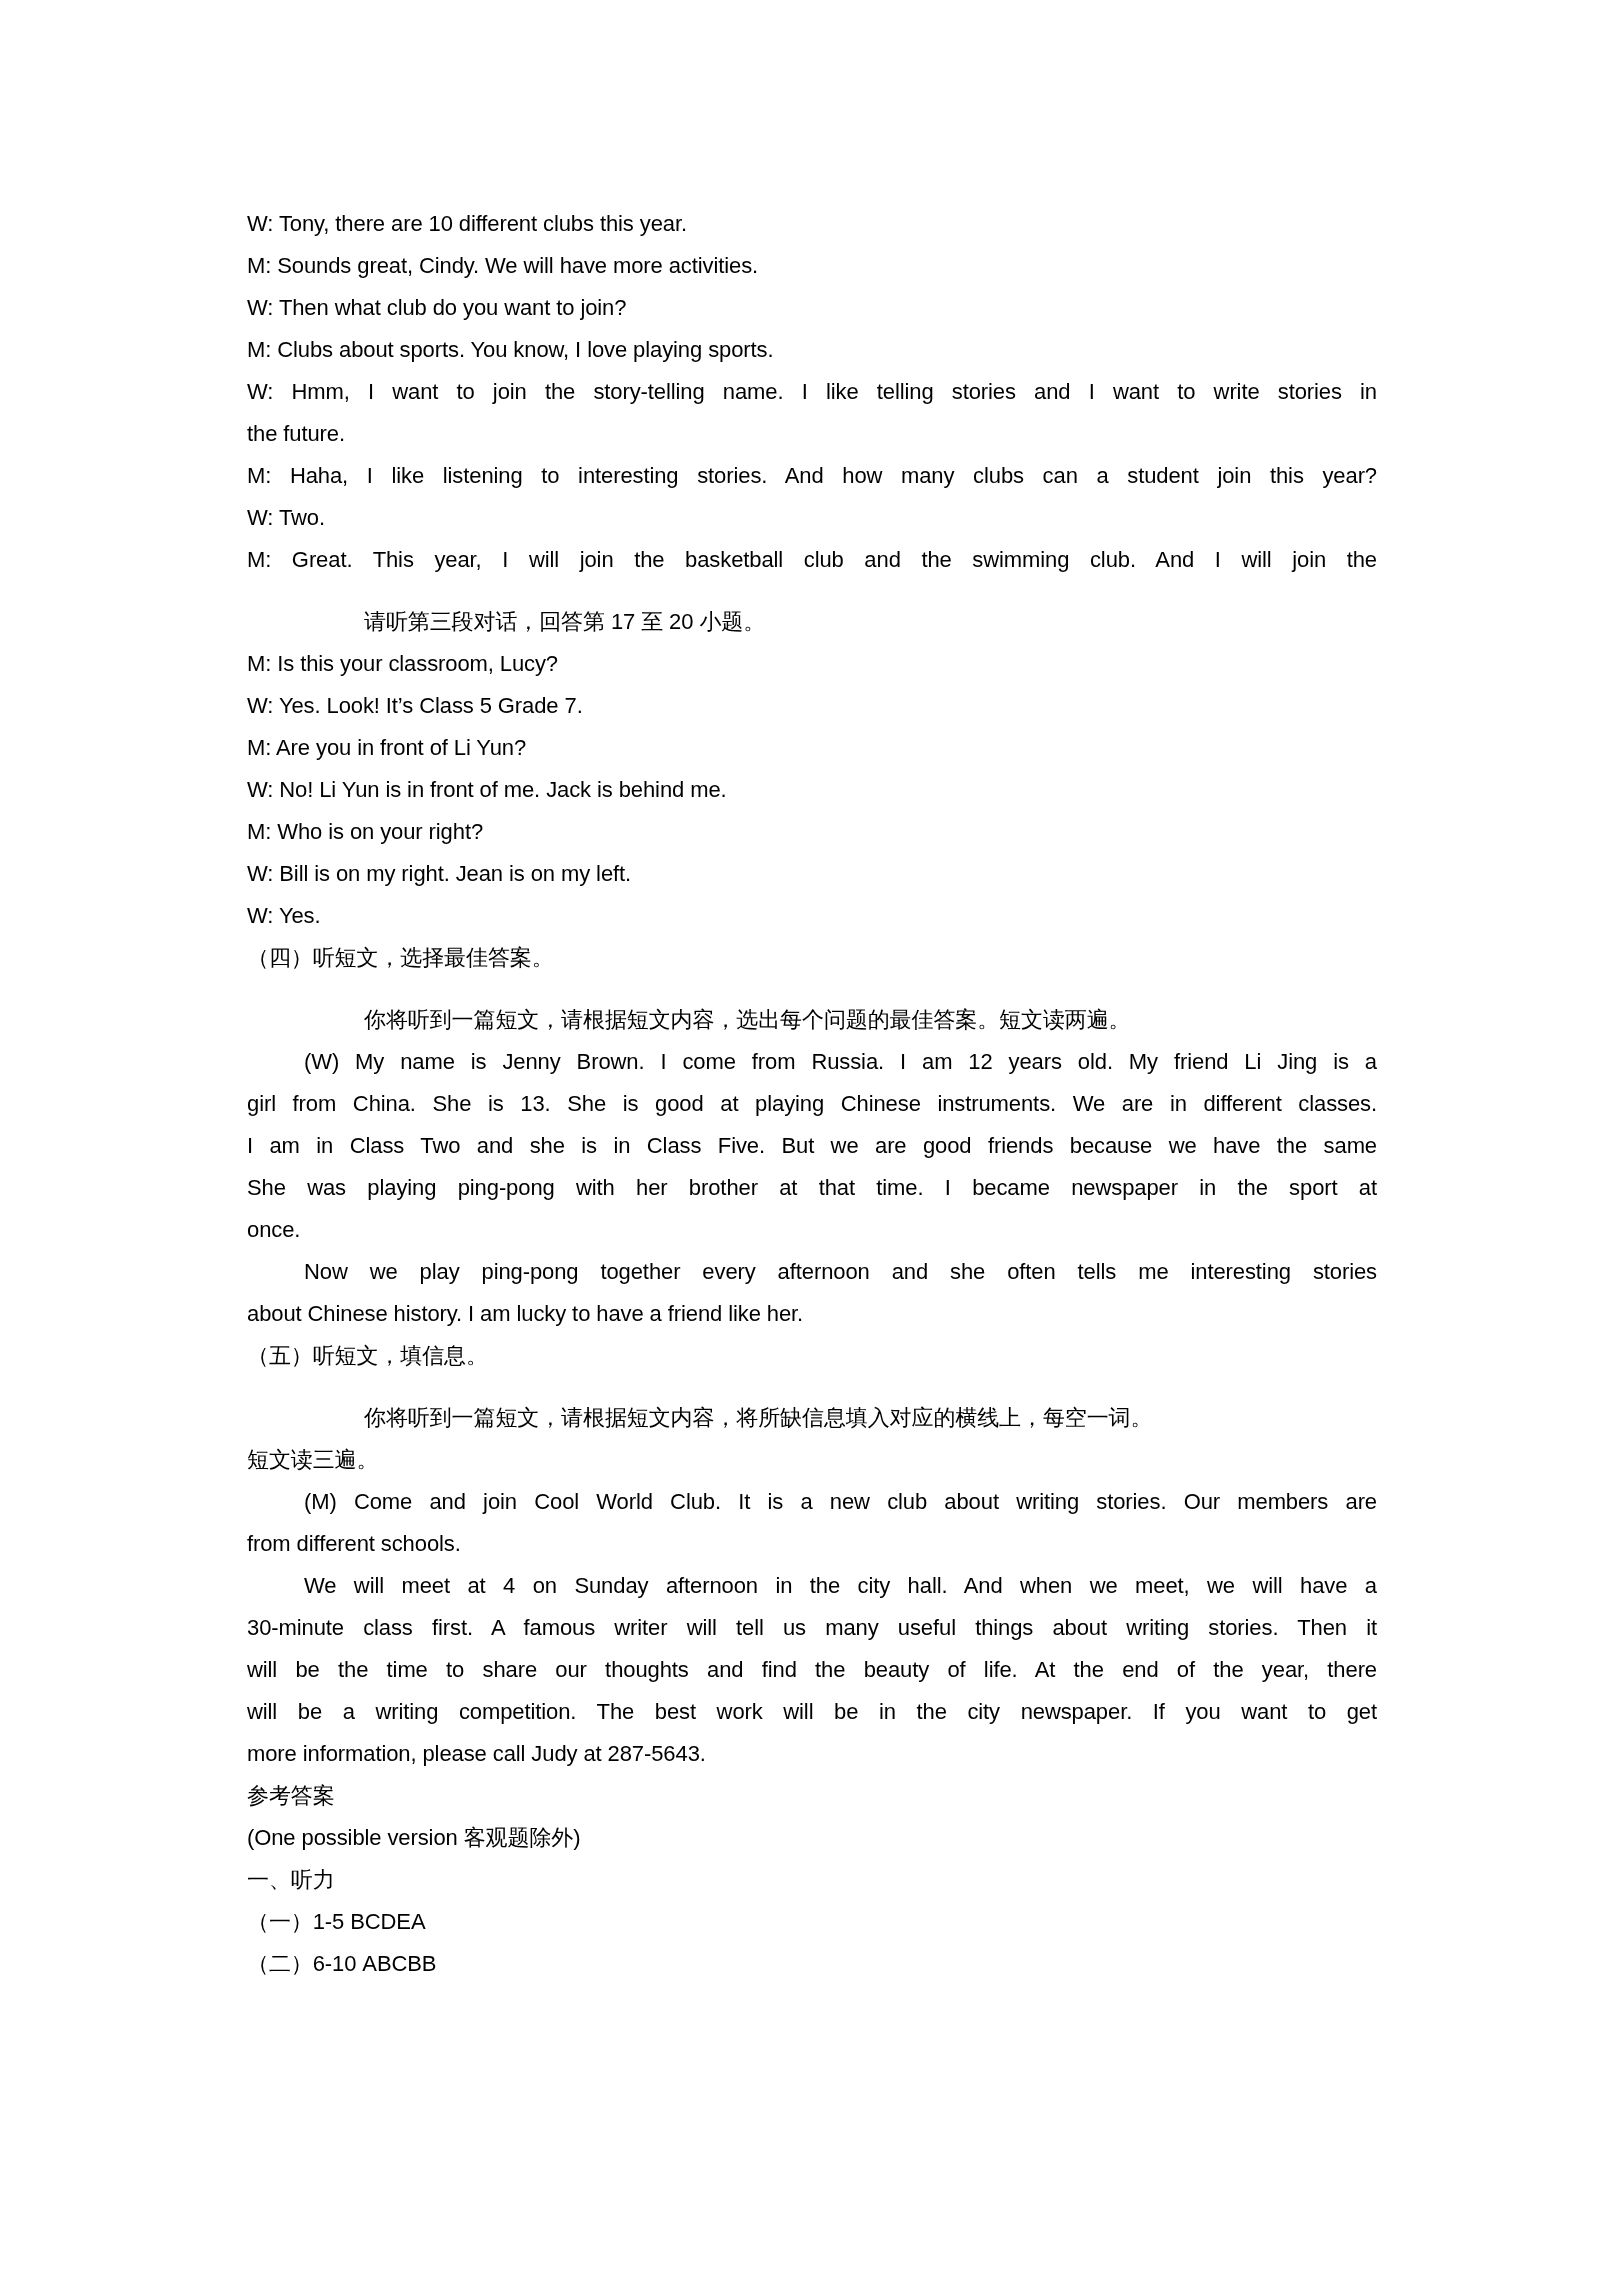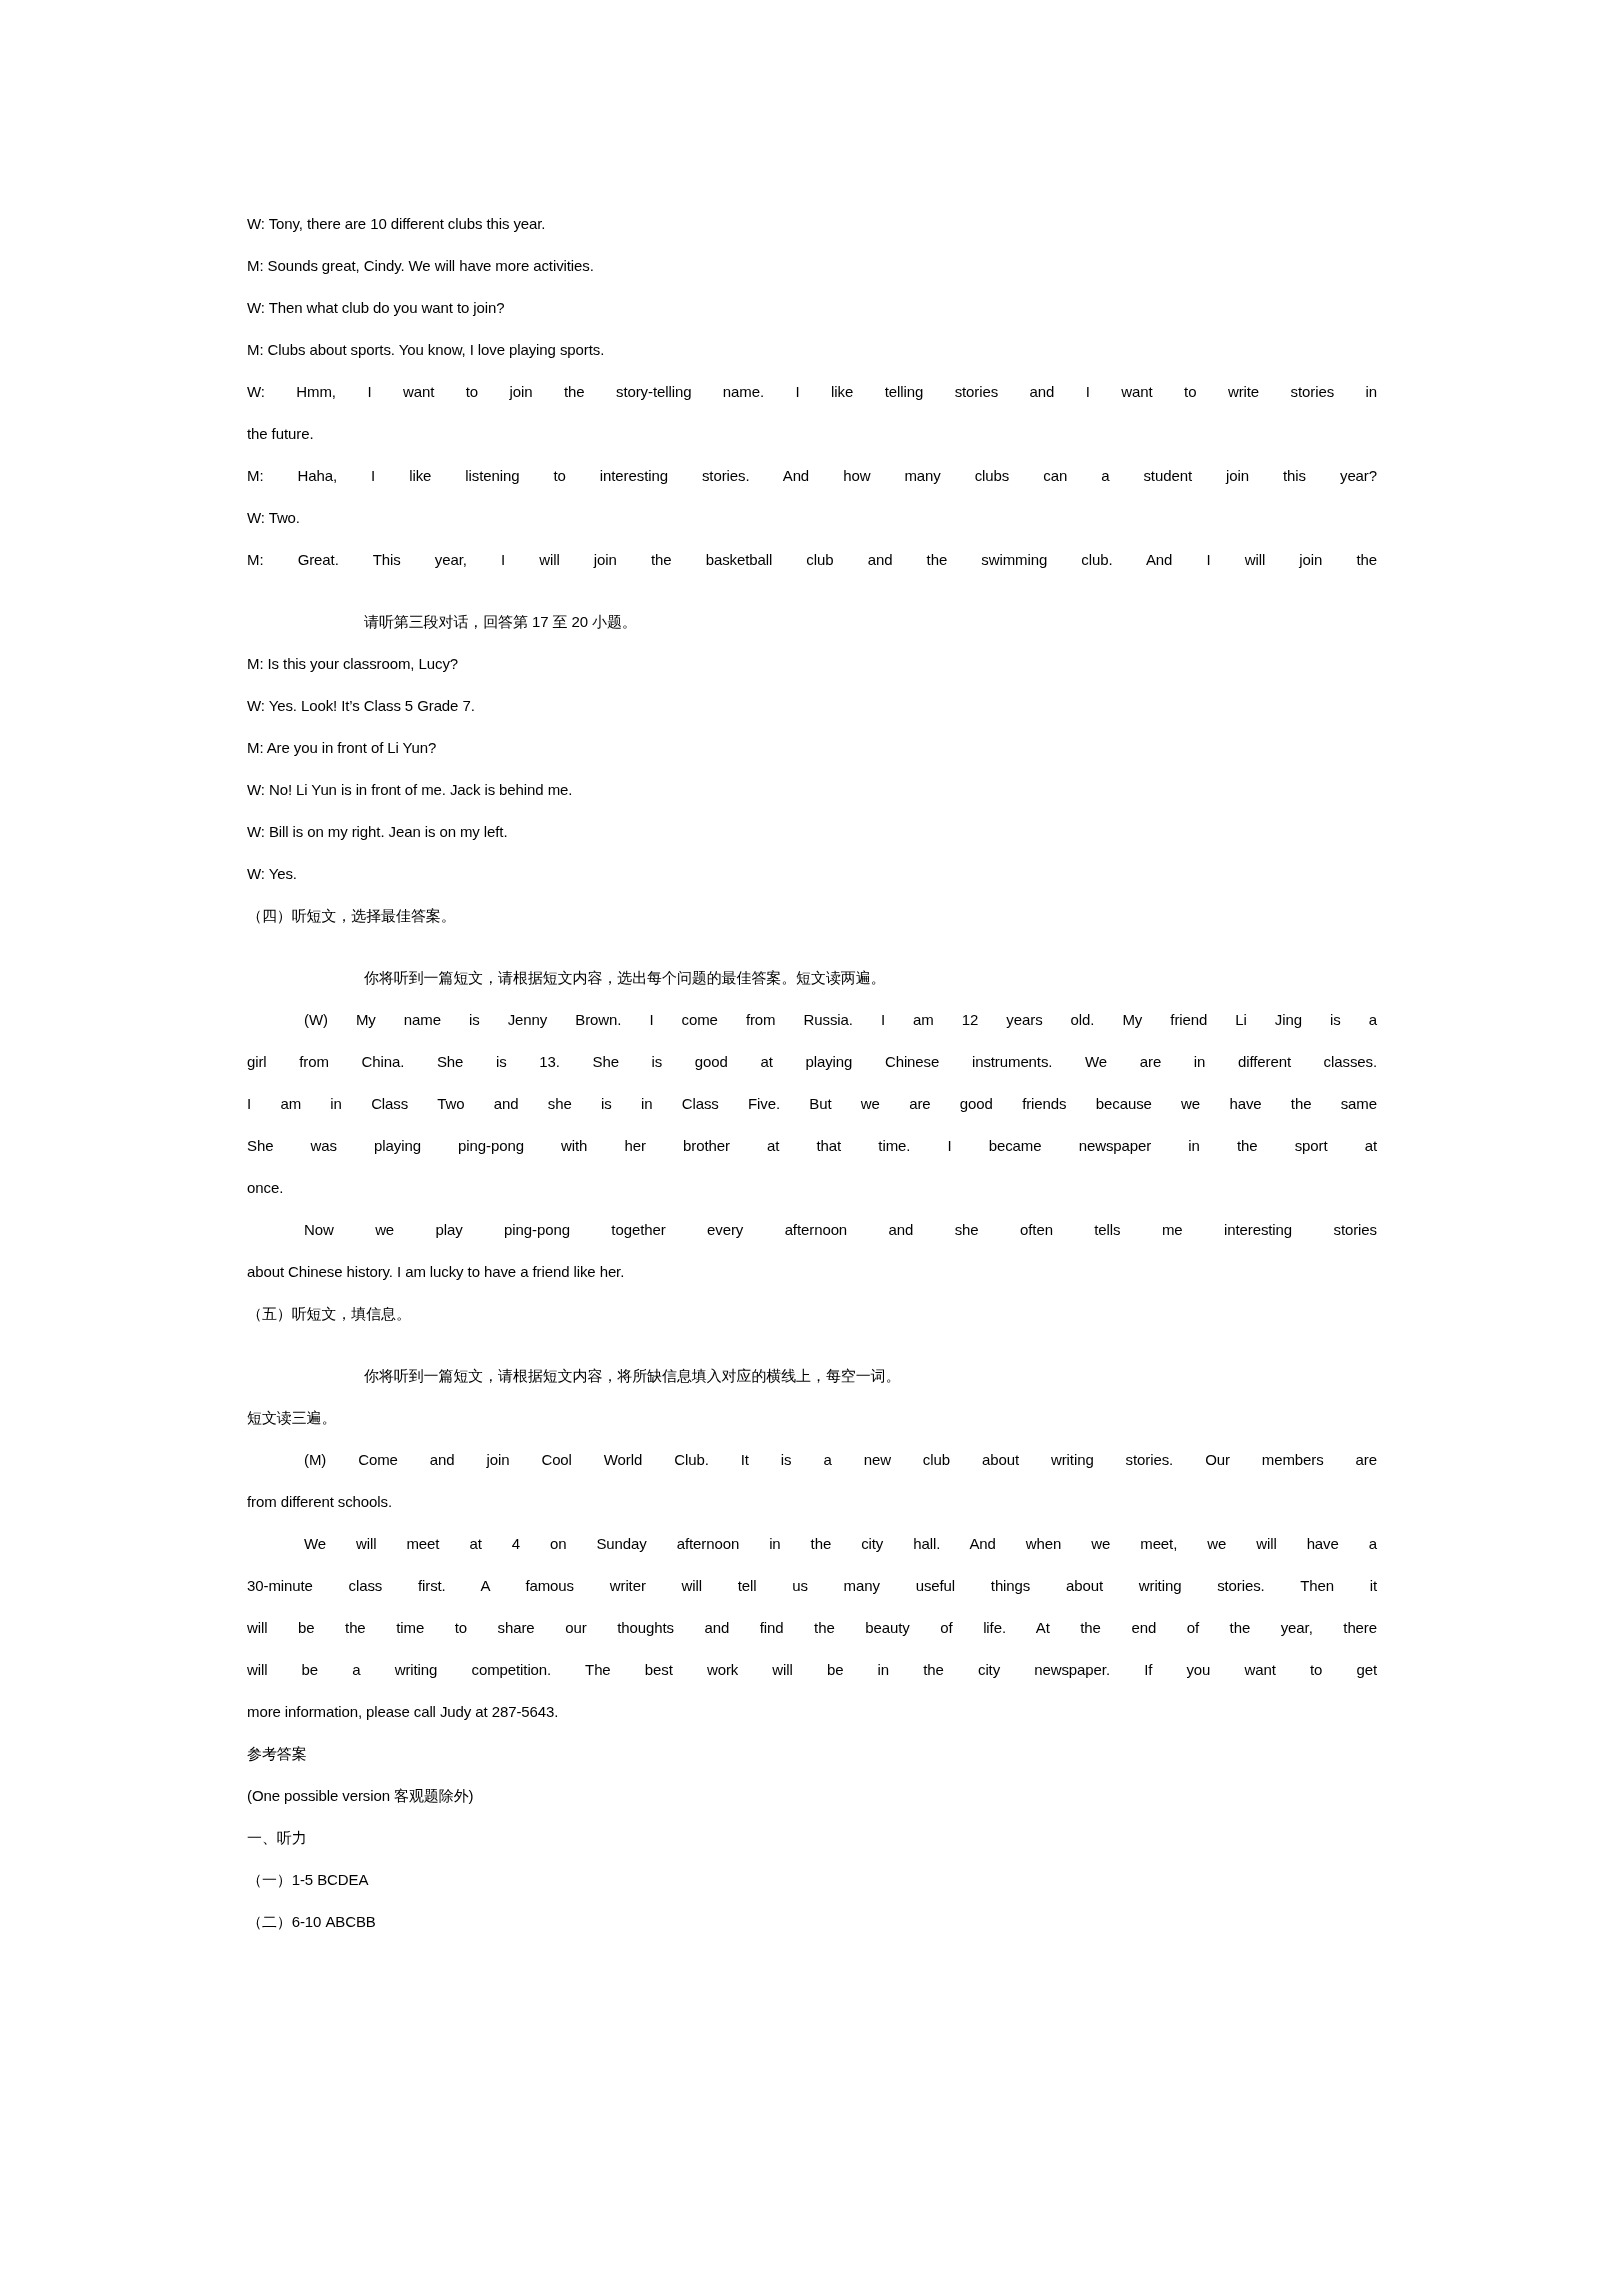--- a/index.html
+++ b/index.html
@@ -15,21 +15,21 @@
     overflow: hidden;
     font-family: "Liberation Sans", "DejaVu Sans", sans-serif;
   }
   .content {
     position: absolute;
     left: 247px;
     top: 203px;
     width: 1130px;
   }
   .line {
-    font-size: 15px;
+    font-size: 22px;
     line-height: 42px;
     color: #000000;
     letter-spacing: -0.1px;
     white-space: normal;
   }
   .ind1 { padding-left: 57px; }
   .ind2 { padding-left: 117px; margin-top: 20px; }
   .fill {
     text-align: justify;
     text-align-last: justify;
@@ -47,20 +47,21 @@
       <div class="line ind0 fill">W: Hmm, I want to join the story-telling name. I like telling stories and I want to write stories in</div>
       <div class="line ind0">the future.</div>
       <div class="line ind0 fill">M: Haha, I like listening to interesting stories. And how many clubs can a student join this year?</div>
       <div class="line ind0">W: Two.</div>
       <div class="line ind0 fill">M: Great. This year, I will join the basketball club and the swimming club. And I will join the</div>
       <div class="line ind2">请听第三段对话，回答第 17 至 20 小题。</div>
       <div class="line ind0">M: Is this your classroom, Lucy?</div>
       <div class="line ind0">W: Yes. Look! It’s Class 5 Grade 7.</div>
       <div class="line ind0">M: Are you in front of Li Yun?</div>
       <div class="line ind0">W: No! Li Yun is in front of me. Jack is behind me.</div>
+      <div class="line ind0">M: Who is on your right?</div>
       <div class="line ind0">W: Bill is on my right. Jean is on my left.</div>
       <div class="line ind0">W: Yes.</div>
       <div class="line ind0">（四）听短文，选择最佳答案。</div>
       <div class="line ind2">你将听到一篇短文，请根据短文内容，选出每个问题的最佳答案。短文读两遍。</div>
       <div class="line ind1 fill">(W) My name is Jenny Brown. I come from Russia. I am 12 years old. My friend Li Jing is a</div>
       <div class="line ind0 fill">girl from China. She is 13. She is good at playing Chinese instruments. We are in different classes.</div>
       <div class="line ind0 fill">I am in Class Two and she is in Class Five. But we are good friends because we have the same</div>
       <div class="line ind0 fill">She was playing ping-pong with her brother at that time. I became newspaper in the sport at</div>
       <div class="line ind0">once.</div>
       <div class="line ind1 fill">Now we play ping-pong together every afternoon and she often tells me interesting stories</div>

